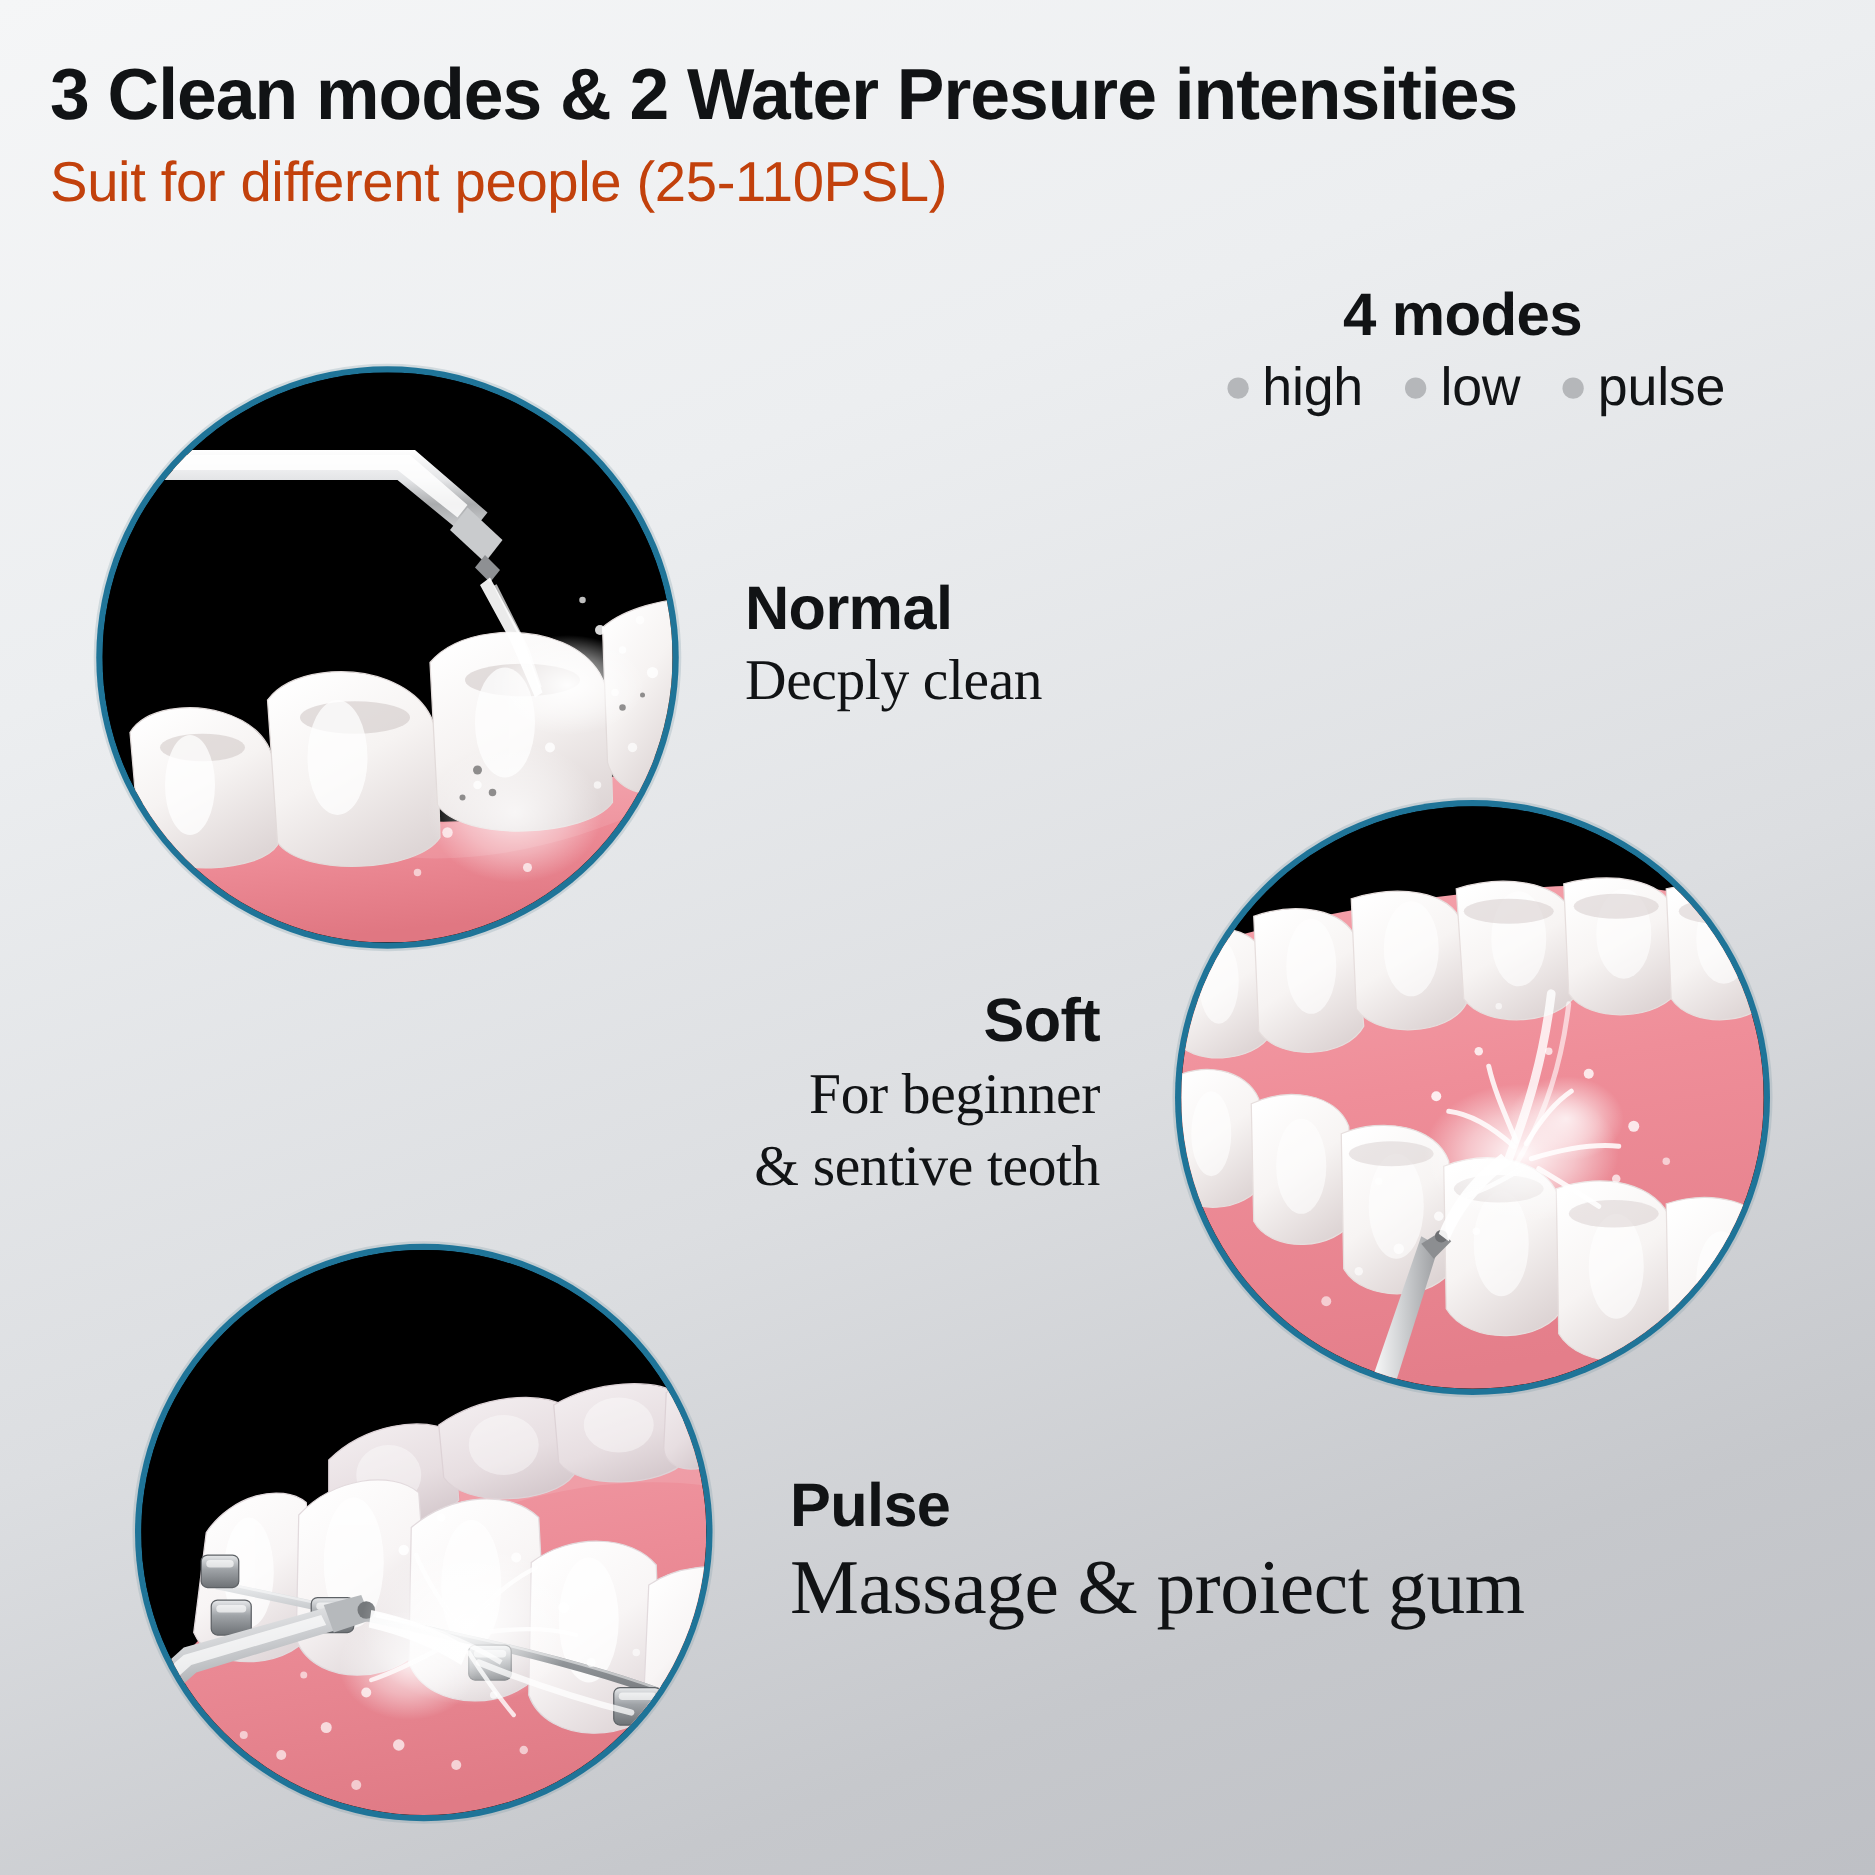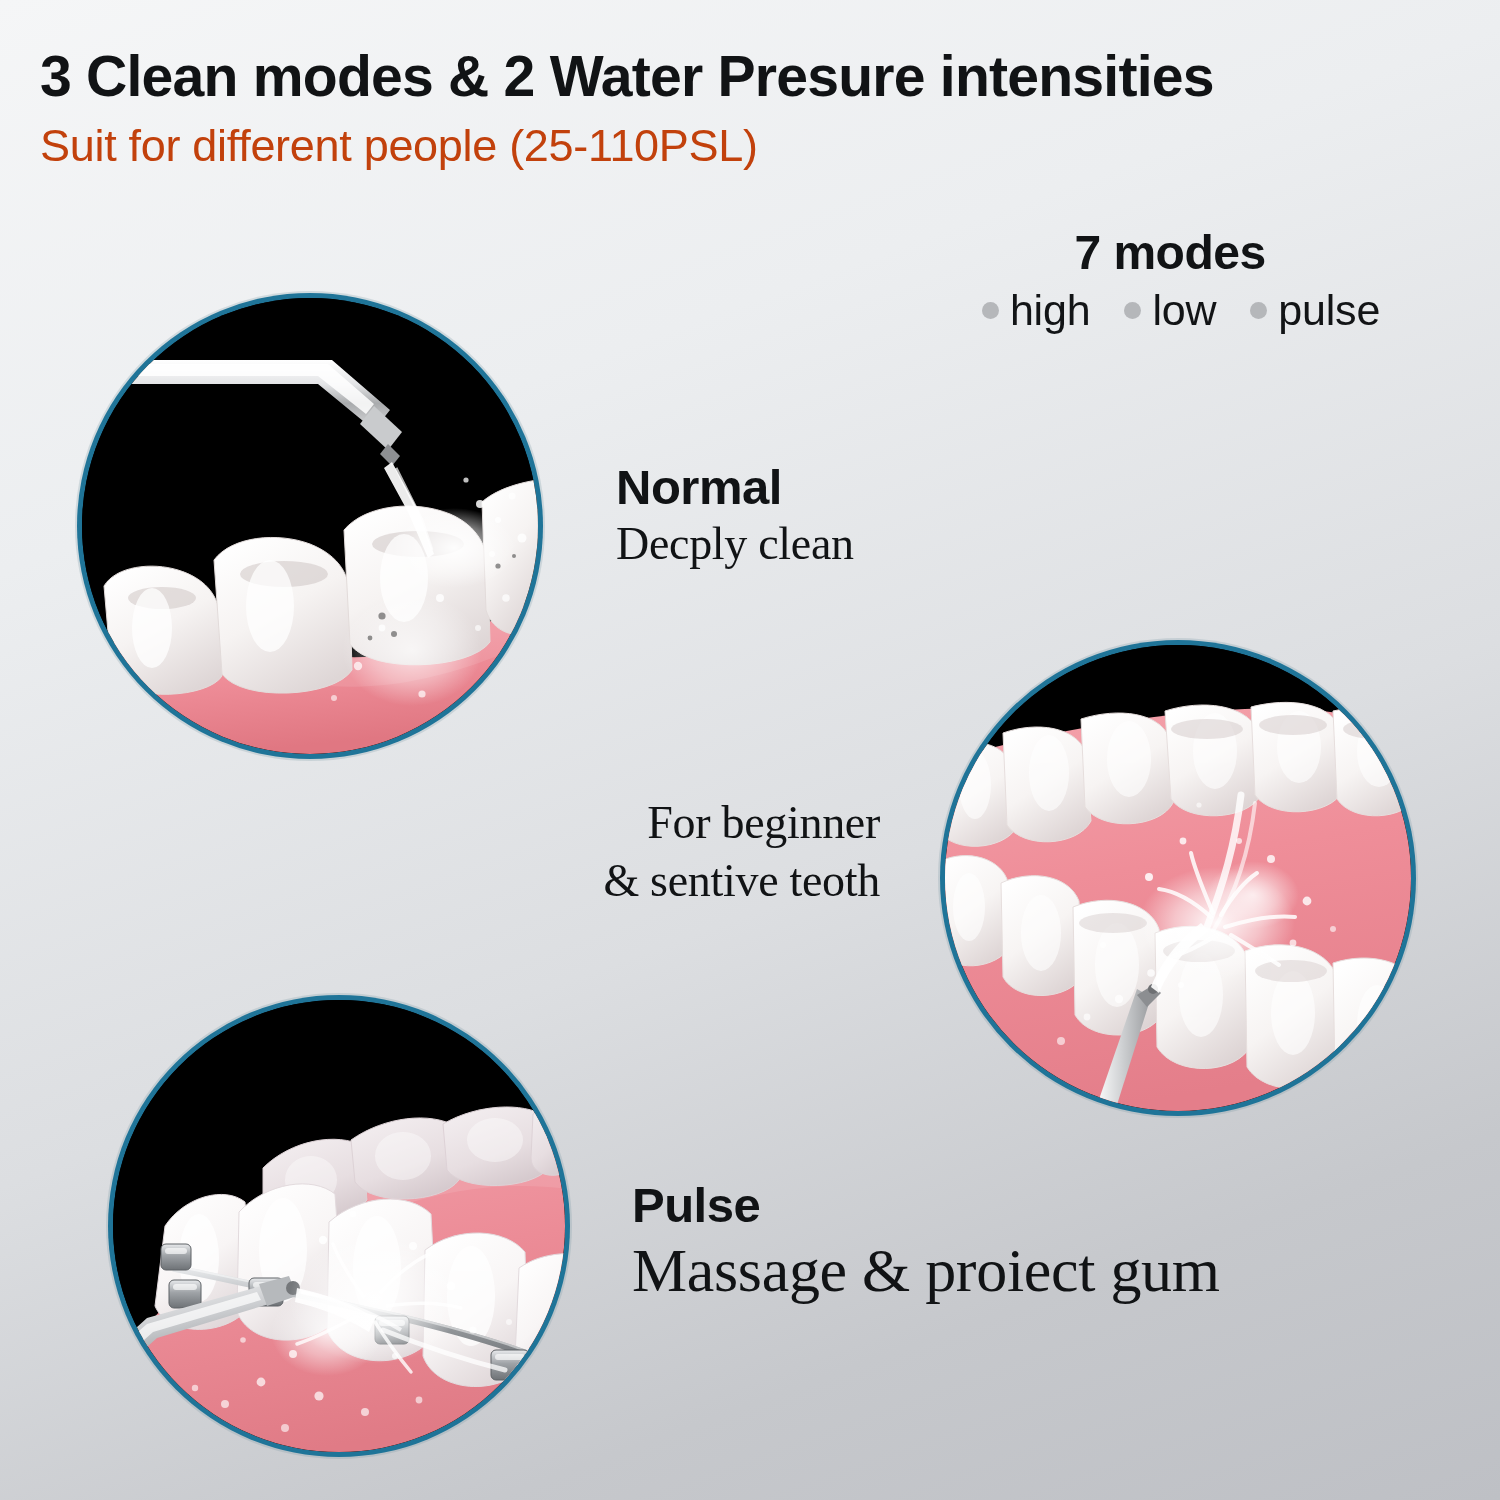--- a/index.html
+++ b/index.html
@@ -53,41 +53,41 @@
 
   #circle-normal { left:82px;  top:298px;  width:456px; height:456px; }
   #circle-soft   { left:945px; top:645px;  width:466px; height:466px; }
   #circle-pulse  { left:113px; top:1000px; width:452px; height:452px; }
 
   
   .caption { position:absolute; color:#111315; }
   .caption .head { font-weight:bold; letter-spacing:-0.5px; }
   .caption .desc { font-weight:normal; letter-spacing:-0.3px;font-family:Liberation Serif, serif; }
 
-  #caption-normal { left:616px; top:462px; text-align:left; }
+  #caption-normal { left:596px; top:462px; text-align:left; }
   #caption-normal .head { font-size:49px; line-height:1.06; }
   #caption-normal .desc { font-size:46px; line-height:1.12; margin-top:4px; }
 
   #caption-soft { right:620px; top:792px; text-align:right; width:520px; }
   #caption-soft .head { font-size:49px; line-height:1.06; }
   #caption-soft .desc { font-size:46px; line-height:1.18; margin-top:4px; }
 
   #caption-pulse { left:632px; top:1180px; text-align:left; }
   #caption-pulse .head { font-size:49px; line-height:1.06; }
   #caption-pulse .desc { font-size:62px; line-height:1.12; margin-top:4px; }
 </style>
 </head>
 <body>
 
 <div class="title">3 Clean modes &amp; 2 Water Presure intensities</div>
 
 <div class="subtitle">Suit for different people (25-110PSL)</div>
 
 <div class="modes-block">
-  <div class="modes-title">7 modes</div>
+  <div class="modes-title">4 modes</div>
   <div class="modes-list">
     <div class="mode-item">
       <span class="mode-dot"></span>
       <span class="mode-label">high</span>
     </div>
     <div class="mode-item">
       <span class="mode-dot"></span>
       <span class="mode-label">low</span>
     </div>
     <div class="mode-item">
@@ -421,20 +421,21 @@
     </g>
   </svg>
 </div>
 
 <div class="caption" id="caption-normal">
   <div class="head">Normal</div>
   <div class="desc">Decply clean</div>
 </div>
 
 <div class="caption" id="caption-soft">
+  <div class="head">Soft</div>
   <div class="desc">For beginner</div>
   <div class="desc">&amp; sentive teoth</div>
 </div>
 
 <div class="caption" id="caption-pulse">
   <div class="head">Pulse</div>
   <div class="desc">Massage &amp; proiect gum</div>
 </div>
 
 </body></html>

